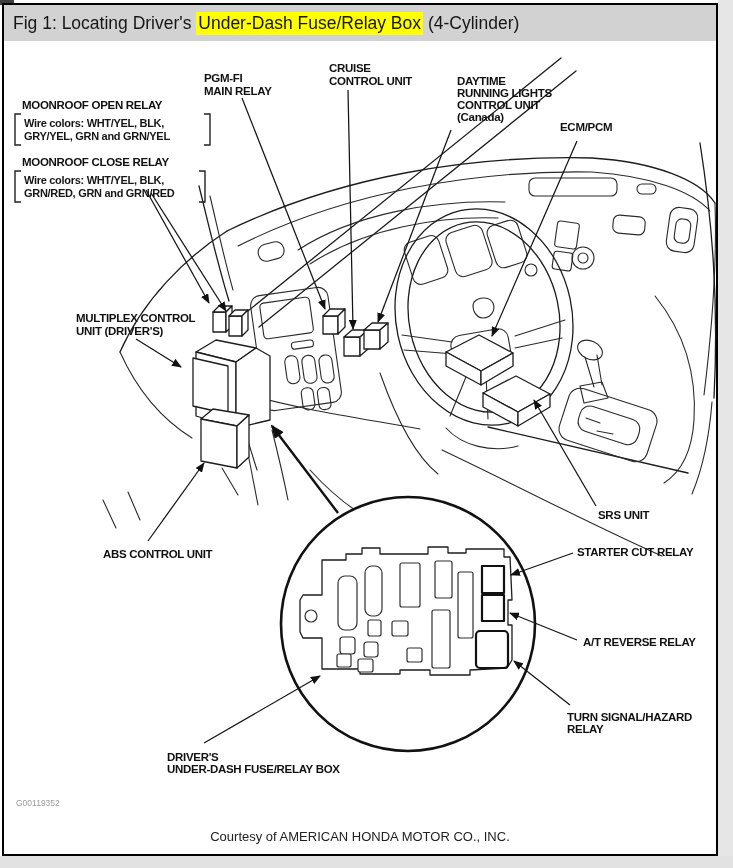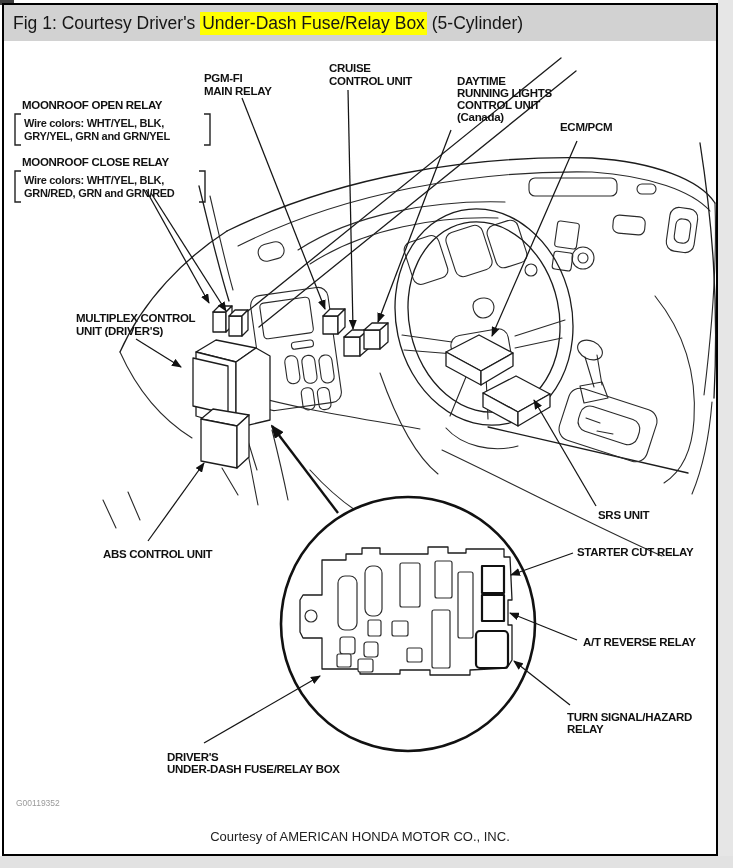--- a/index.html
+++ b/index.html
@@ -29,21 +29,21 @@
 </style>
 </head>
 <body>
 
 <div class="screen">
   <div class="gutter-right"></div>
   <div class="gutter-bottom"></div>
   <div class="edge-artifact"></div>
 
   <div class="frame">
-    <div class="title-bar"><span>Fig 1: Courtesy Driver's </span><span class="title-hl">Under-Dash Fuse/Relay Box</span><span> (5-Cylinder)</span></div>
+    <div class="title-bar"><span>Fig 1: Locating Driver's </span><span class="title-hl">Under-Dash Fuse/Relay Box</span><span> (4-Cylinder)</span></div>
   </div>
 
   <svg class="overlay" width="733" height="868" viewBox="0 0 733 868">
     <defs>
       <marker id="ah" markerUnits="userSpaceOnUse" markerWidth="10" markerHeight="8" refX="9" refY="4" orient="auto">
           <path d="M0,0 L10,4 L0,8 Z" fill="#111"></path>
         </marker>
       <marker id="ah2" markerUnits="userSpaceOnUse" markerWidth="14" markerHeight="11" refX="12" refY="5.5" orient="auto">
           <path d="M0,0 L14,5.5 L0,11 Z" fill="#111"></path>
         </marker>

